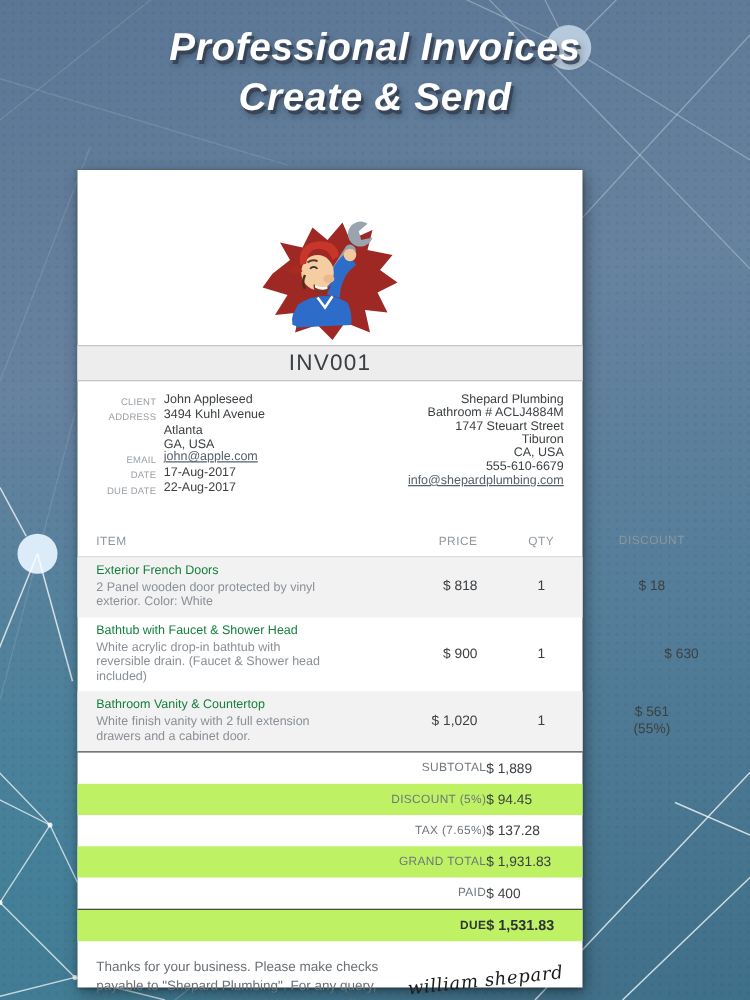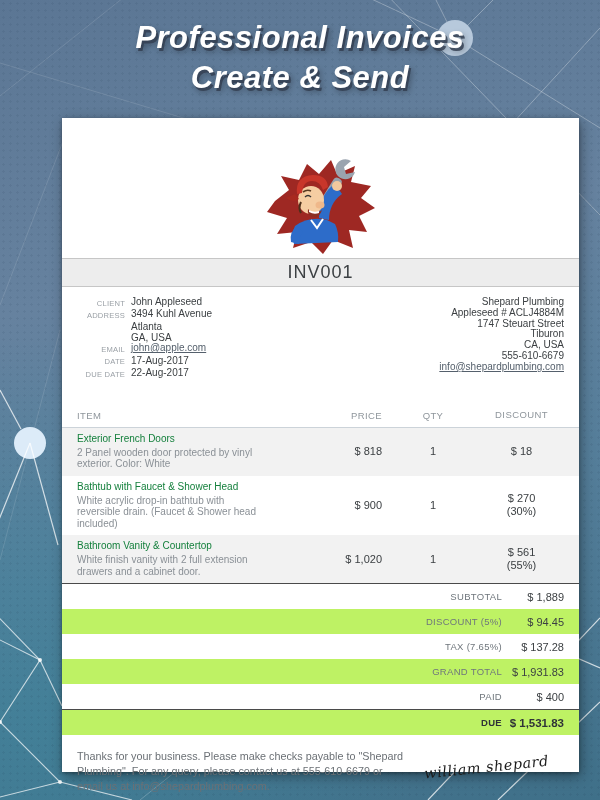--- a/index.html
+++ b/index.html
@@ -18,21 +18,21 @@
   .bg-deco{position:absolute;left:0;top:0;z-index:2;pointer-events:none;}
 
   .title{
     position:absolute;top:18px;left:0;width:100%;z-index:4;text-align:center;
     color:#fff;font-size:31px;font-weight:bold;font-style:italic;line-height:40px;
     letter-spacing:.5px;
     text-shadow:2px 3px 0 rgba(52,64,82,.85), 3px 4px 6px rgba(0,0,0,.35);
   }
 
   .card{
-    position:absolute;left:62px;top:118px;width:517px;height:654px;z-index:5;
+    position:absolute;left:62px;top:136px;width:404px;height:654px;z-index:5;
     background:#fff;box-shadow:2px 4px 12px rgba(0,0,0,.38), 0 1px 3px rgba(0,0,0,.3);
     box-sizing:border-box;
   }
 
   .logo-wrap{height:138px;display:flex;align-items:flex-end;justify-content:center;}
   .logo-wrap svg{display:block;}
 
   .inv-bar{
     height:27px;line-height:27px;margin-top:2px;text-align:center;
     background:#ededed;border-top:1px solid #c6c6c6;border-bottom:1px solid #c6c6c6;
@@ -60,21 +60,21 @@
   .item-name{font-size:10px;color:#15803d;}
   .item-desc{font-size:10px;color:#8a9096;line-height:11.5px;margin-top:3px;padding-right:14px;}
   .num{font-size:11px;}
 
   .totals{border-top:1px solid #4a4a4a;}
   .total-row{display:flex;align-items:center;justify-content:flex-end;
     padding:0 15px;height:25px;}
   .total-row.alt{background:#bef264;}
   .total-row.due{border-top:1px solid #4a4a4a;}
   .t-label{font-size:9.5px;color:#6f767c;letter-spacing:.3px;white-space:nowrap;}
-  .t-value{width:62px;text-align:right;font-size:11px;color:#3c4043;}
+  .t-value{width:62px;text-align:left;font-size:11px;color:#3c4043;}
   .total-row.due .t-label{font-weight:bold;color:#2f3337;}
   .total-row.due .t-value{font-weight:bold;font-size:11.5px;color:#2f3337;}
 
   .foot{display:flex;padding:14px 15px 0 15px;}
   .note{width:332px;font-size:10.8px;line-height:15px;color:#6b7075;}
   .sig-wrap{flex:1;display:flex;align-items:flex-start;justify-content:center;padding-top:10px;}
   .signature{
     font-family:"DejaVu Serif","Liberation Serif",serif;font-style:italic;
     font-size:14.5px;color:#1c1c1c;transform:rotate(-6deg);letter-spacing:.5px;white-space:nowrap;
   }
@@ -169,21 +169,21 @@
       <span>GA, USA</span>
       <span class="lbl">EMAIL</span>
       <a class="mail" href="#">john@apple.com</a>
       <span class="lbl">DATE</span>
       <span>17-Aug-2017</span>
       <span class="lbl">DUE DATE</span>
       <span>22-Aug-2017</span>
     </div>
     <div class="company">
       <div>Shepard Plumbing</div>
-      <div>Appleseed # ACLJ4884M</div>
+      <div>Bathroom # ACLJ4884M</div>
       <div>1747 Steuart Street</div>
       <div>Tiburon</div>
       <div>CA, USA</div>
       <div>555-610-6679</div>
       <div><a class="mail" href="#">info@shepardplumbing.com</a></div>
     </div>
   </div>
 
   <div class="table">
     <div class="tgrid thead">
@@ -207,24 +207,20 @@
       <span class="c-total num">$ 800</span>
     </div>
 
     <div class="tgrid trow">
       <span class="c-item">
         <div class="item-name">Bathtub with Faucet &amp; Shower Head</div>
         <div class="item-desc">White acrylic drop-in bathtub with reversible drain. (Faucet &amp; Shower head included)</div>
       </span>
       <span class="c-price num">$ 900</span>
       <span class="c-qty num">1</span>
-      <span class="c-disc num">
-        <div>$ 270</div>
-        <div>(30%)</div>
-      </span>
       <span class="c-total num">$ 630</span>
     </div>
 
     <div class="tgrid trow alt">
       <span class="c-item">
         <div class="item-name">Bathroom Vanity &amp; Countertop</div>
         <div class="item-desc">White finish vanity with 2 full extension drawers and a cabinet door.</div>
       </span>
       <span class="c-price num">$ 1,020</span>
       <span class="c-qty num">1</span>

